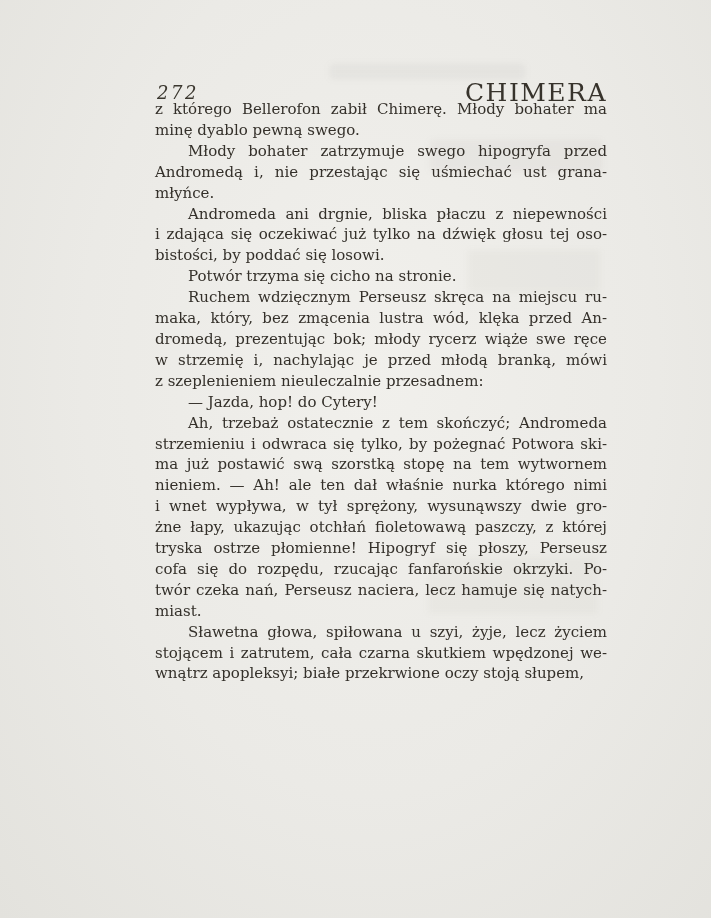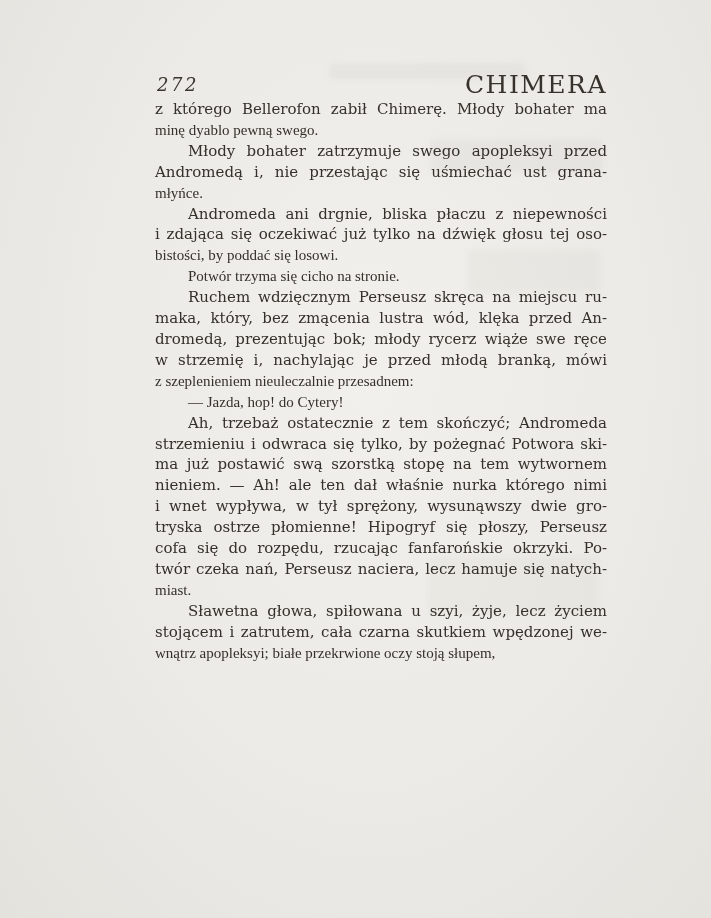--- a/index.html
+++ b/index.html
@@ -9,21 +9,21 @@
     overflow: hidden;
     background: #dcdbd7;
     font-family: "DejaVu Serif", serif;
   }
   .page {
     position: absolute; inset: 0;
     background: radial-gradient(ellipse at 52% 40%, #f1f0ec 0%, #ebeae6 55%, #e3e2dd 100%);
   }
   
   .header {
-    position: absolute; left: 155px; top: 68px; width: 452px; height: 30px;
+    position: absolute; left: 155px; top: 76px; width: 452px; height: 30px;
   }
   .pagenum {
     position: absolute; left: 2px; top: 6px;
     font-style: italic; font-size: 18px; letter-spacing: 2.5px;
     color: #3b372f;
   }
   .runhead {
     position: absolute; right: 0; top: 2px;
     font-size: 25px; letter-spacing: 1.5px;
     color: #37332c;
@@ -35,21 +35,21 @@
     font-size: 15px; line-height: 20.9px;
     color: #34302a;
     text-rendering: optimizeLegibility;
   }
   .paragraph { margin: 0; }
   .line {
     text-align: justify;
     text-align-last: justify;
     white-space: normal;
   }
-  .line.end { text-align-last: left; font-family: Liberation Serif, serif; }
+  .line.end { text-align-last: left; }
   .line.ind { text-indent: 33px; }
   
   .ghost {
     position: absolute;
     background: rgba(110, 106, 94, 0.06);
     filter: blur(3px);
     border-radius: 2px;
     pointer-events: none;
   }
   .ghost.g1 { left: 330px; top: 64px;  width: 195px; height: 15px; }
@@ -72,21 +72,21 @@
     <span class="runhead">CHIMERA</span>
   </div>
 
   <div class="text-block">
 
   <div class="paragraph">
         <div class="line">z którego Bellerofon zabił Chimerę.  Młody bohater ma</div>
         <div class="line end">minę dyablo pewną swego.</div>
       </div>
       <div class="paragraph">
-        <div class="line ind">Młody bohater zatrzymuje swego apopleksyi przed</div>
+        <div class="line ind">Młody bohater zatrzymuje swego hipogryfa przed</div>
         <div class="line">Andromedą i, nie przestając się uśmiechać ust grana-</div>
         <div class="line end">młyńce.</div>
       </div>
       <div class="paragraph">
         <div class="line ind">Andromeda ani drgnie, bliska płaczu z niepewności</div>
         <div class="line">i zdająca się oczekiwać już tylko na dźwięk głosu tej oso-</div>
         <div class="line end">bistości, by poddać się losowi.</div>
       </div>
       <div class="paragraph">
         <div class="line end ind">Potwór trzyma się cicho na stronie.</div>
@@ -100,20 +100,21 @@
       </div>
       <div class="paragraph">
         <div class="line end ind">— Jazda, hop! do Cytery!</div>
       </div>
       <div class="paragraph">
         <div class="line ind">Ah, trzebaż ostatecznie z tem skończyć; Andromeda</div>
         <div class="line">strzemieniu i odwraca się tylko, by pożegnać Potwora ski-</div>
         <div class="line">ma już postawić swą szorstką stopę na tem wytwornem</div>
         <div class="line">nieniem. — Ah! ale ten dał właśnie nurka którego nimi</div>
         <div class="line">i wnet wypływa, w tył sprężony, wysunąwszy dwie gro-</div>
+        <div class="line">żne łapy, ukazując otchłań fioletowawą paszczy, z której</div>
         <div class="line">tryska ostrze płomienne!  Hipogryf się płoszy, Perseusz</div>
         <div class="line">cofa się do rozpędu, rzucając fanfarońskie okrzyki.  Po-</div>
         <div class="line">twór czeka nań, Perseusz naciera, lecz hamuje się natych-</div>
         <div class="line end">miast.</div>
       </div>
       <div class="paragraph">
         <div class="line ind">Sławetna głowa, spiłowana u szyi, żyje, lecz życiem</div>
         <div class="line">stojącem i zatrutem, cała czarna skutkiem wpędzonej we-</div>
         <div class="line end">wnątrz apopleksyi; białe przekrwione oczy stoją słupem,</div>
       </div>

